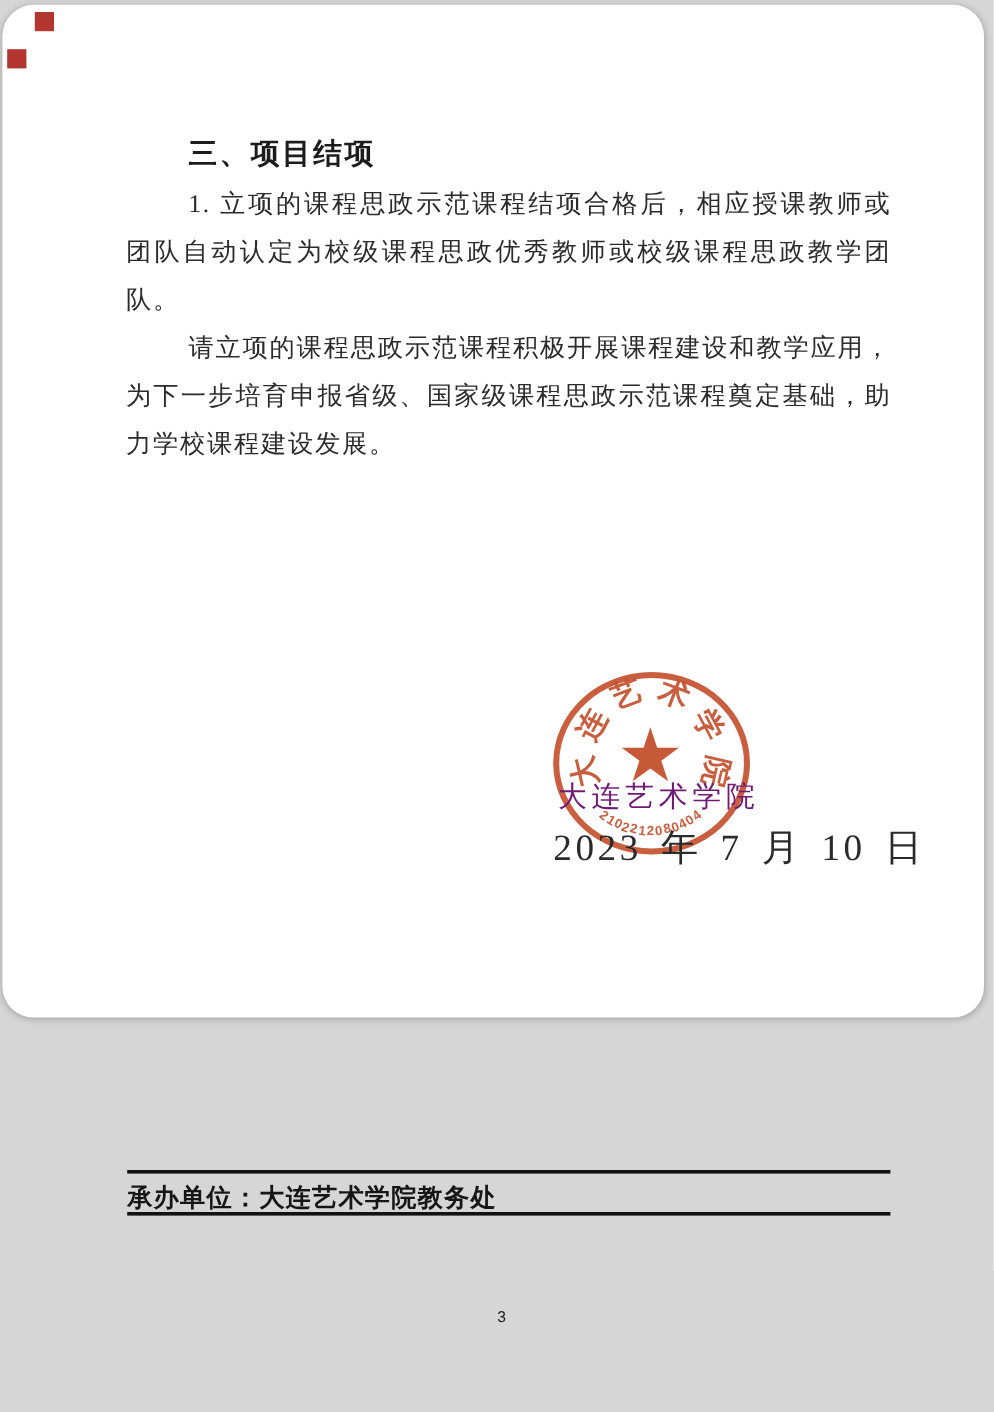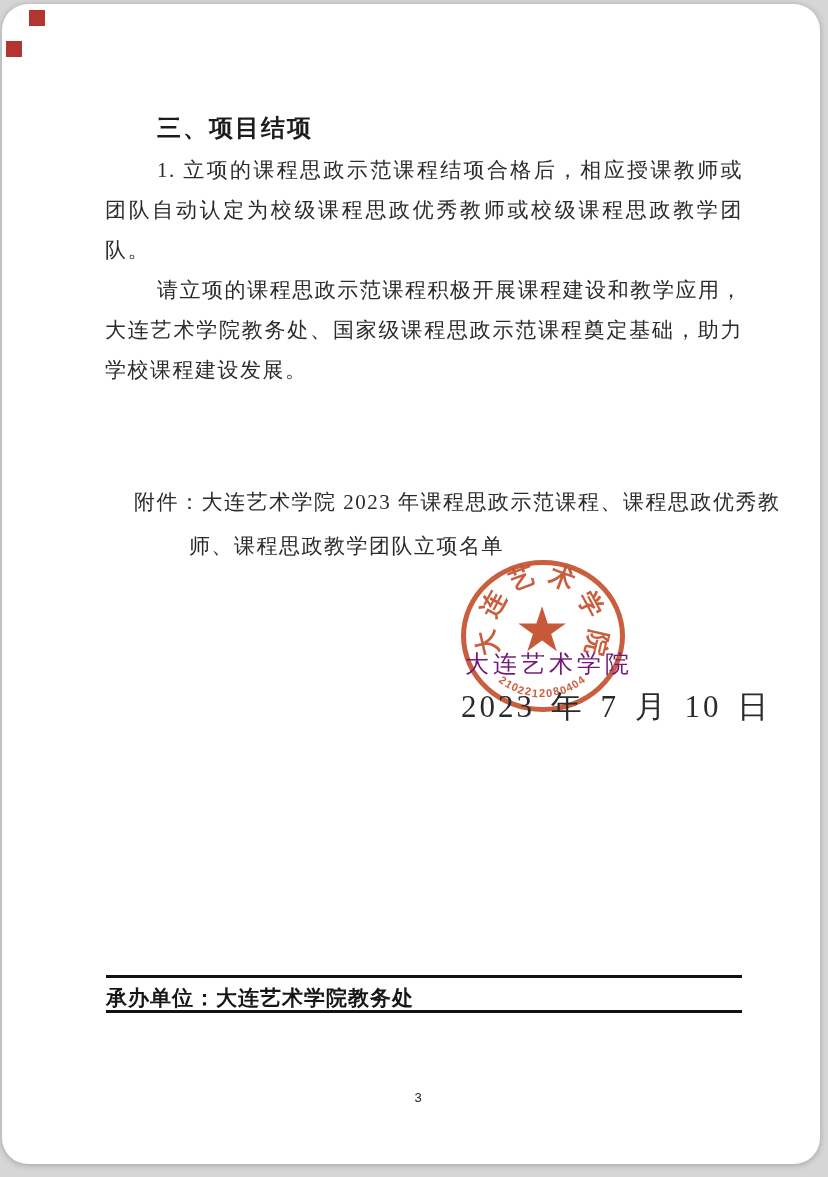--- a/index.html
+++ b/index.html
@@ -2,21 +2,21 @@
 <html style="--seal-color: #c4512e; --marker-color: #b23530;"><head>
 <meta charset="utf-8">
 <style>
   html,body{margin:0;padding:0;}
   body{
     width:828px;height:1177px;position:relative;overflow:hidden;
     background:#d6d6d6;
     font-family:"Liberation Serif","DejaVu Serif",serif;
   }
   .page{
-    position:absolute;left:2px;top:4px;width:818px;height:1160px;
+    position:absolute;left:2px;top:4px;width:818px;height:844px;
     background:#ffffff;border-radius:26px;
     box-shadow:0 1px 6px rgba(0,0,0,.25);
   }
   .marker{position:absolute;width:16px;height:16px;background:var(--marker-color,#b23530);z-index:5;}
   .marker-1{left:27px;top:6px;}
   .marker-2{left:4px;top:37px;}
 
   .heading{
     position:absolute;left:155px;top:108px;margin:0;
     font-family:"Liberation Sans","DejaVu Sans",sans-serif;
@@ -83,24 +83,23 @@
 
 <div class="page">
 
   <span class="marker marker-1"></span>
   <span class="marker marker-2"></span>
 
   <h2 class="heading">三、项目结项</h2>
 
   <div class="bodytext">
     <p>1. 立项的课程思政示范课程结项合格后，相应授课教师或团队自动认定为校级课程思政优秀教师或校级课程思政教学团队。</p>
-    <p>请立项的课程思政示范课程积极开展课程建设和教学应用，大连艺术学院教务处、国家级课程思政示范课程奠定基础，助力学校课程建设发展。</p>
+    <p>请立项的课程思政示范课程积极开展课程建设和教学应用，为下一步培育申报省级、国家级课程思政示范课程奠定基础，助力学校课程建设发展。</p>
   </div>
 
-  <div class="attachment">附件：大连艺术学院 2023 年课程思政示范课程、课程思政优秀教师、课程思政教学团队立项名单</div>
 
   <div class="seal">
     <div class="seal-ring"></div>
     <span class="seal-star">★</span>
     <div class="seal-arc" id="seal-arc-top">
         <span style="left: 27.4353px; top: 84.5973px; font-size: 25px; transform: translate(-50%, -50%) rotate(-103deg);">大</span>
         <span style="left: 32.647px; top: 45.5372px; font-size: 25px; transform: translate(-50%, -50%) rotate(-61.8deg);">连</span>
         <span style="left: 62.2969px; top: 19.5807px; font-size: 25px; transform: translate(-50%, -50%) rotate(-20.6deg);">艺</span>
         <span style="left: 101.703px; top: 19.5807px; font-size: 25px; transform: translate(-50%, -50%) rotate(20.6deg);">术</span>
         <span style="left: 131.353px; top: 45.5372px; font-size: 25px; transform: translate(-50%, -50%) rotate(61.8deg);">学</span>

